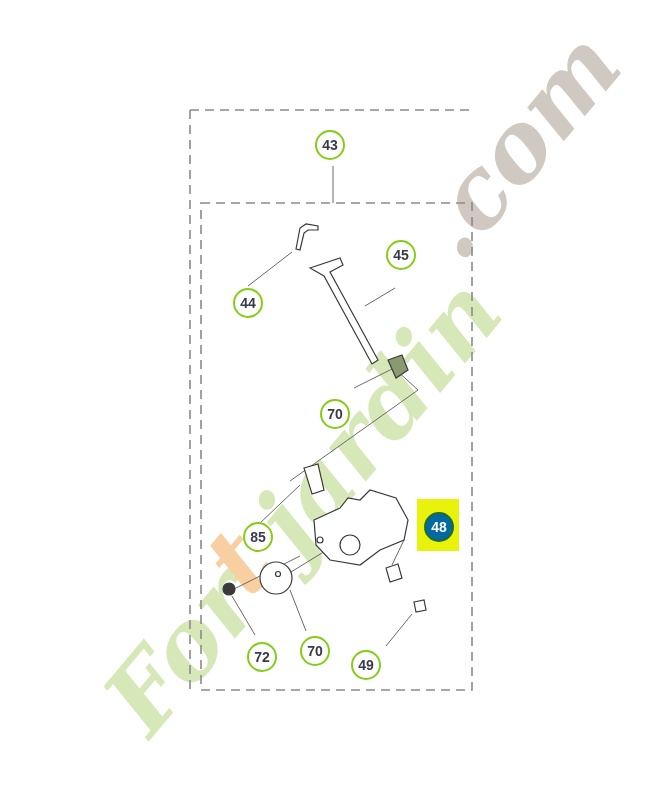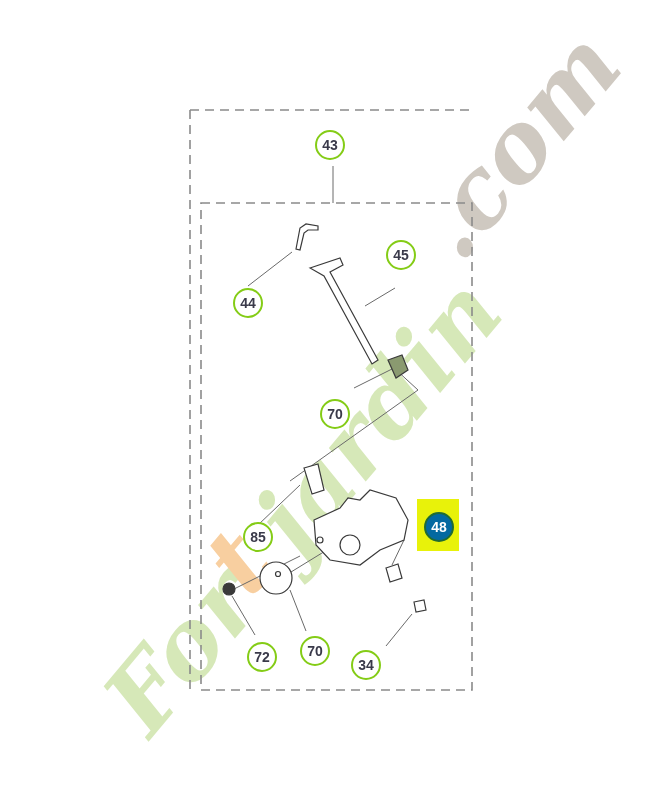--- a/index.html
+++ b/index.html
@@ -77,21 +77,21 @@
   <div class="callout" style="left:320px;top:399px;">
       <span>70</span>
     </div>
   <div class="callout" style="left:243px;top:522px;">
       <span>85</span>
     </div>
   <div class="callout highlight" style="left:424px;top:512px;">
       <span>48</span>
     </div>
   <div class="callout" style="left:351px;top:650px;">
-      <span>34</span>
+      <span>49</span>
     </div>
   <div class="callout" style="left:300px;top:636px;">
       <span>70</span>
     </div>
   <div class="callout" style="left:247px;top:642px;">
       <span>72</span>
     </div>
 </div>
 
 </body></html>

